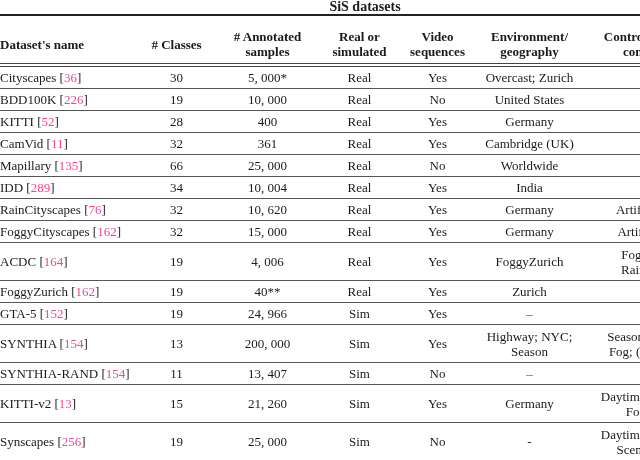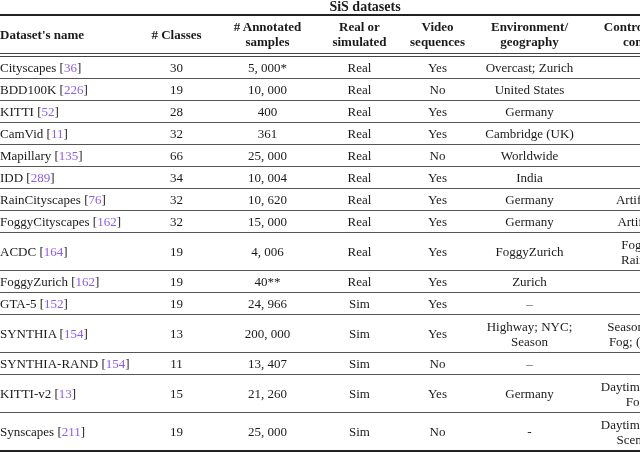--- a/index.html
+++ b/index.html
@@ -45,41 +45,41 @@
   col.c-env { width: 107px; }
   col.c-cond { width: 137px; }
 
   thead tr.top th {
     border-top: 2px solid #222;
   }
   th {
     font-weight: bold;
     text-align: center;
     line-height: 15px;
-    padding: 3px 2px 4px 2px;
+    padding: 13px 2px 4px 2px;
     vertical-align: middle;
     height: 30px;
   }
   th.name-h { text-align: left; padding-left: 0; }
   thead tr.top {
     border-bottom: 4px double #444;
   }
   td {
     text-align: center;
     vertical-align: middle;
     padding: 0 2px;
     line-height: 15px;
     border-top: 1.5px solid #555;
   }
   tbody tr:first-child td { border-top: none; }
   td.name { text-align: left; padding-left: 0; white-space: nowrap; }
   tr.single td { height: 21px; }
   tr.double td { height: 37px; }
   tbody tr:last-child td { border-bottom: 2px solid #222; }
-  .cite { color: #8b5cf6; }
+  .cite { color: #ec4899; }
   .dash { color: #555; }
 </style>
 </head>
 <body>
 
 <div class="caption">SiS datasets</div>
 
 <table>
   <colgroup>
     <col class="c-name">
@@ -222,21 +222,21 @@
       <tr class="double">
         <td class="name"><span>KITTI-v2</span> [<a class="cite">13</a>]</td>
         <td><span>15</span></td>
         <td><span>21, 260</span></td>
         <td><span>Sim</span></td>
         <td><span>Yes</span></td>
         <td><span>Germany</span></td>
         <td><span>Daytime; Overcast;</span><br><span>Fog; Rain</span></td>
       </tr>
       <tr class="double">
-        <td class="name"><span>Synscapes</span> [<a class="cite">211</a>]</td>
+        <td class="name"><span>Synscapes</span> [<a class="cite">256</a>]</td>
         <td><span>19</span></td>
         <td><span>25, 000</span></td>
         <td><span>Sim</span></td>
         <td><span>No</span></td>
         <td><span>-</span></td>
         <td><span>Daytime; Overcast;</span><br><span>Scene param.</span></td>
       </tr>
     </tbody>
 </table>
 

